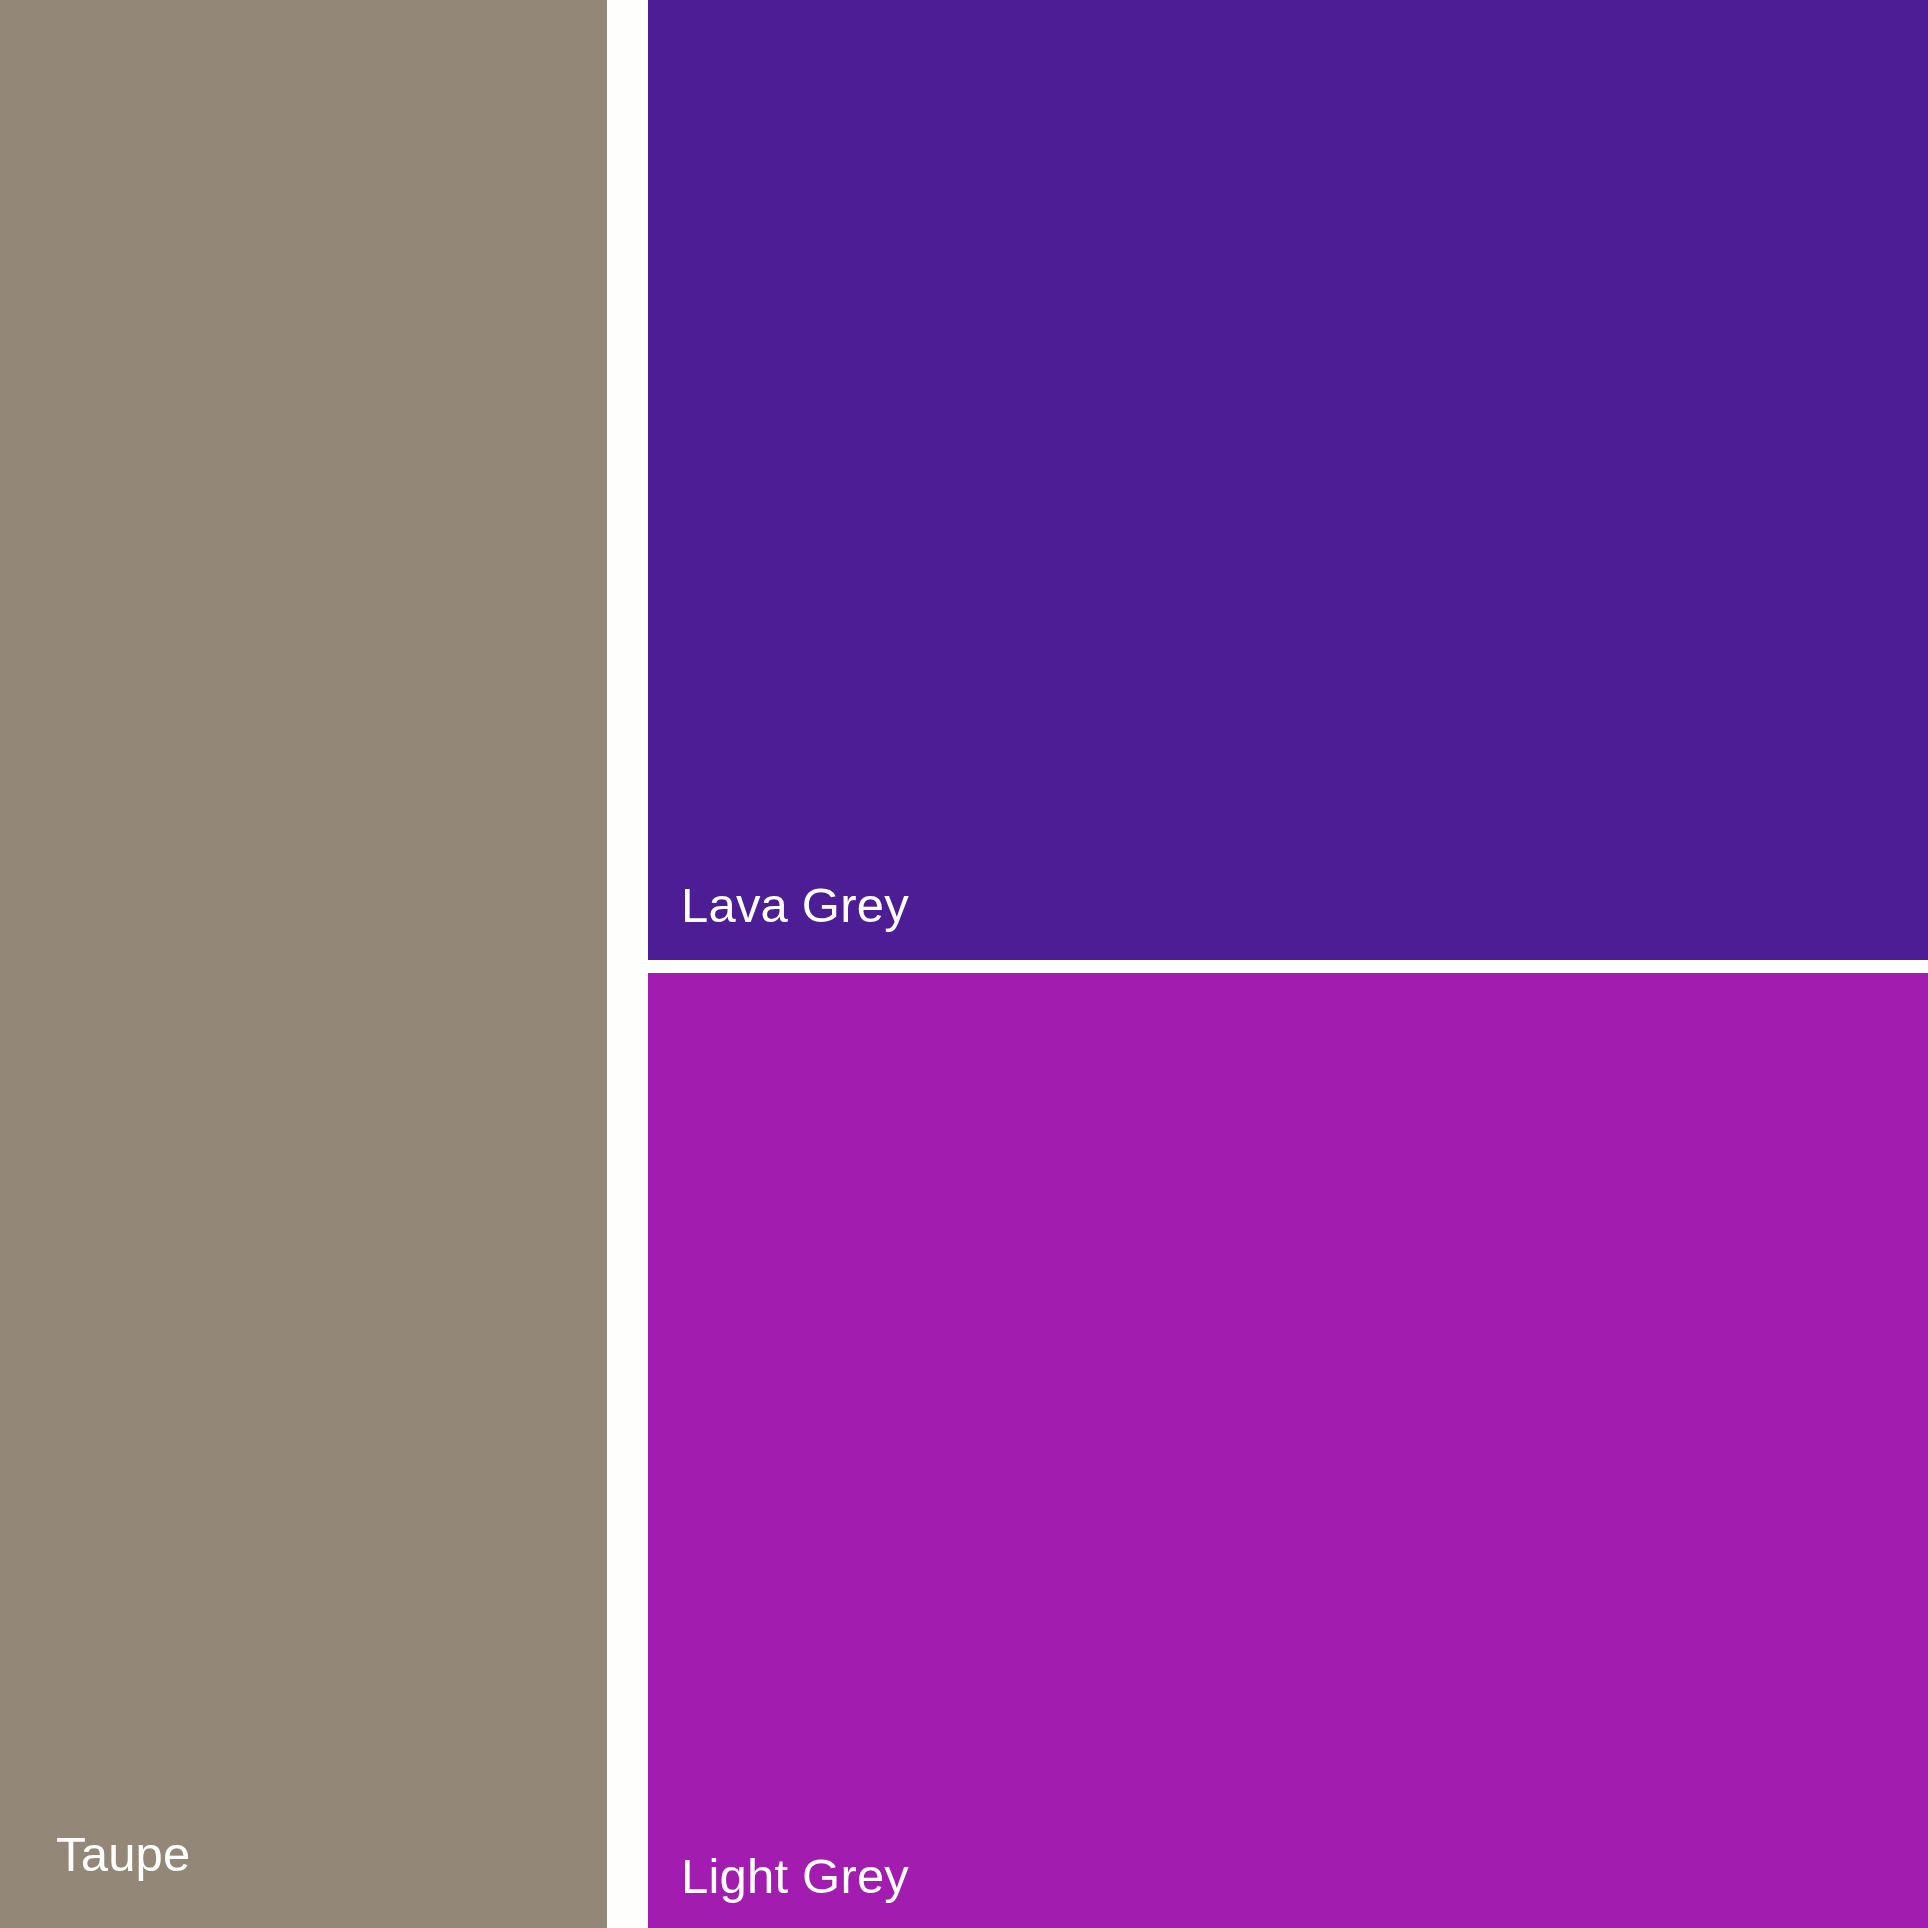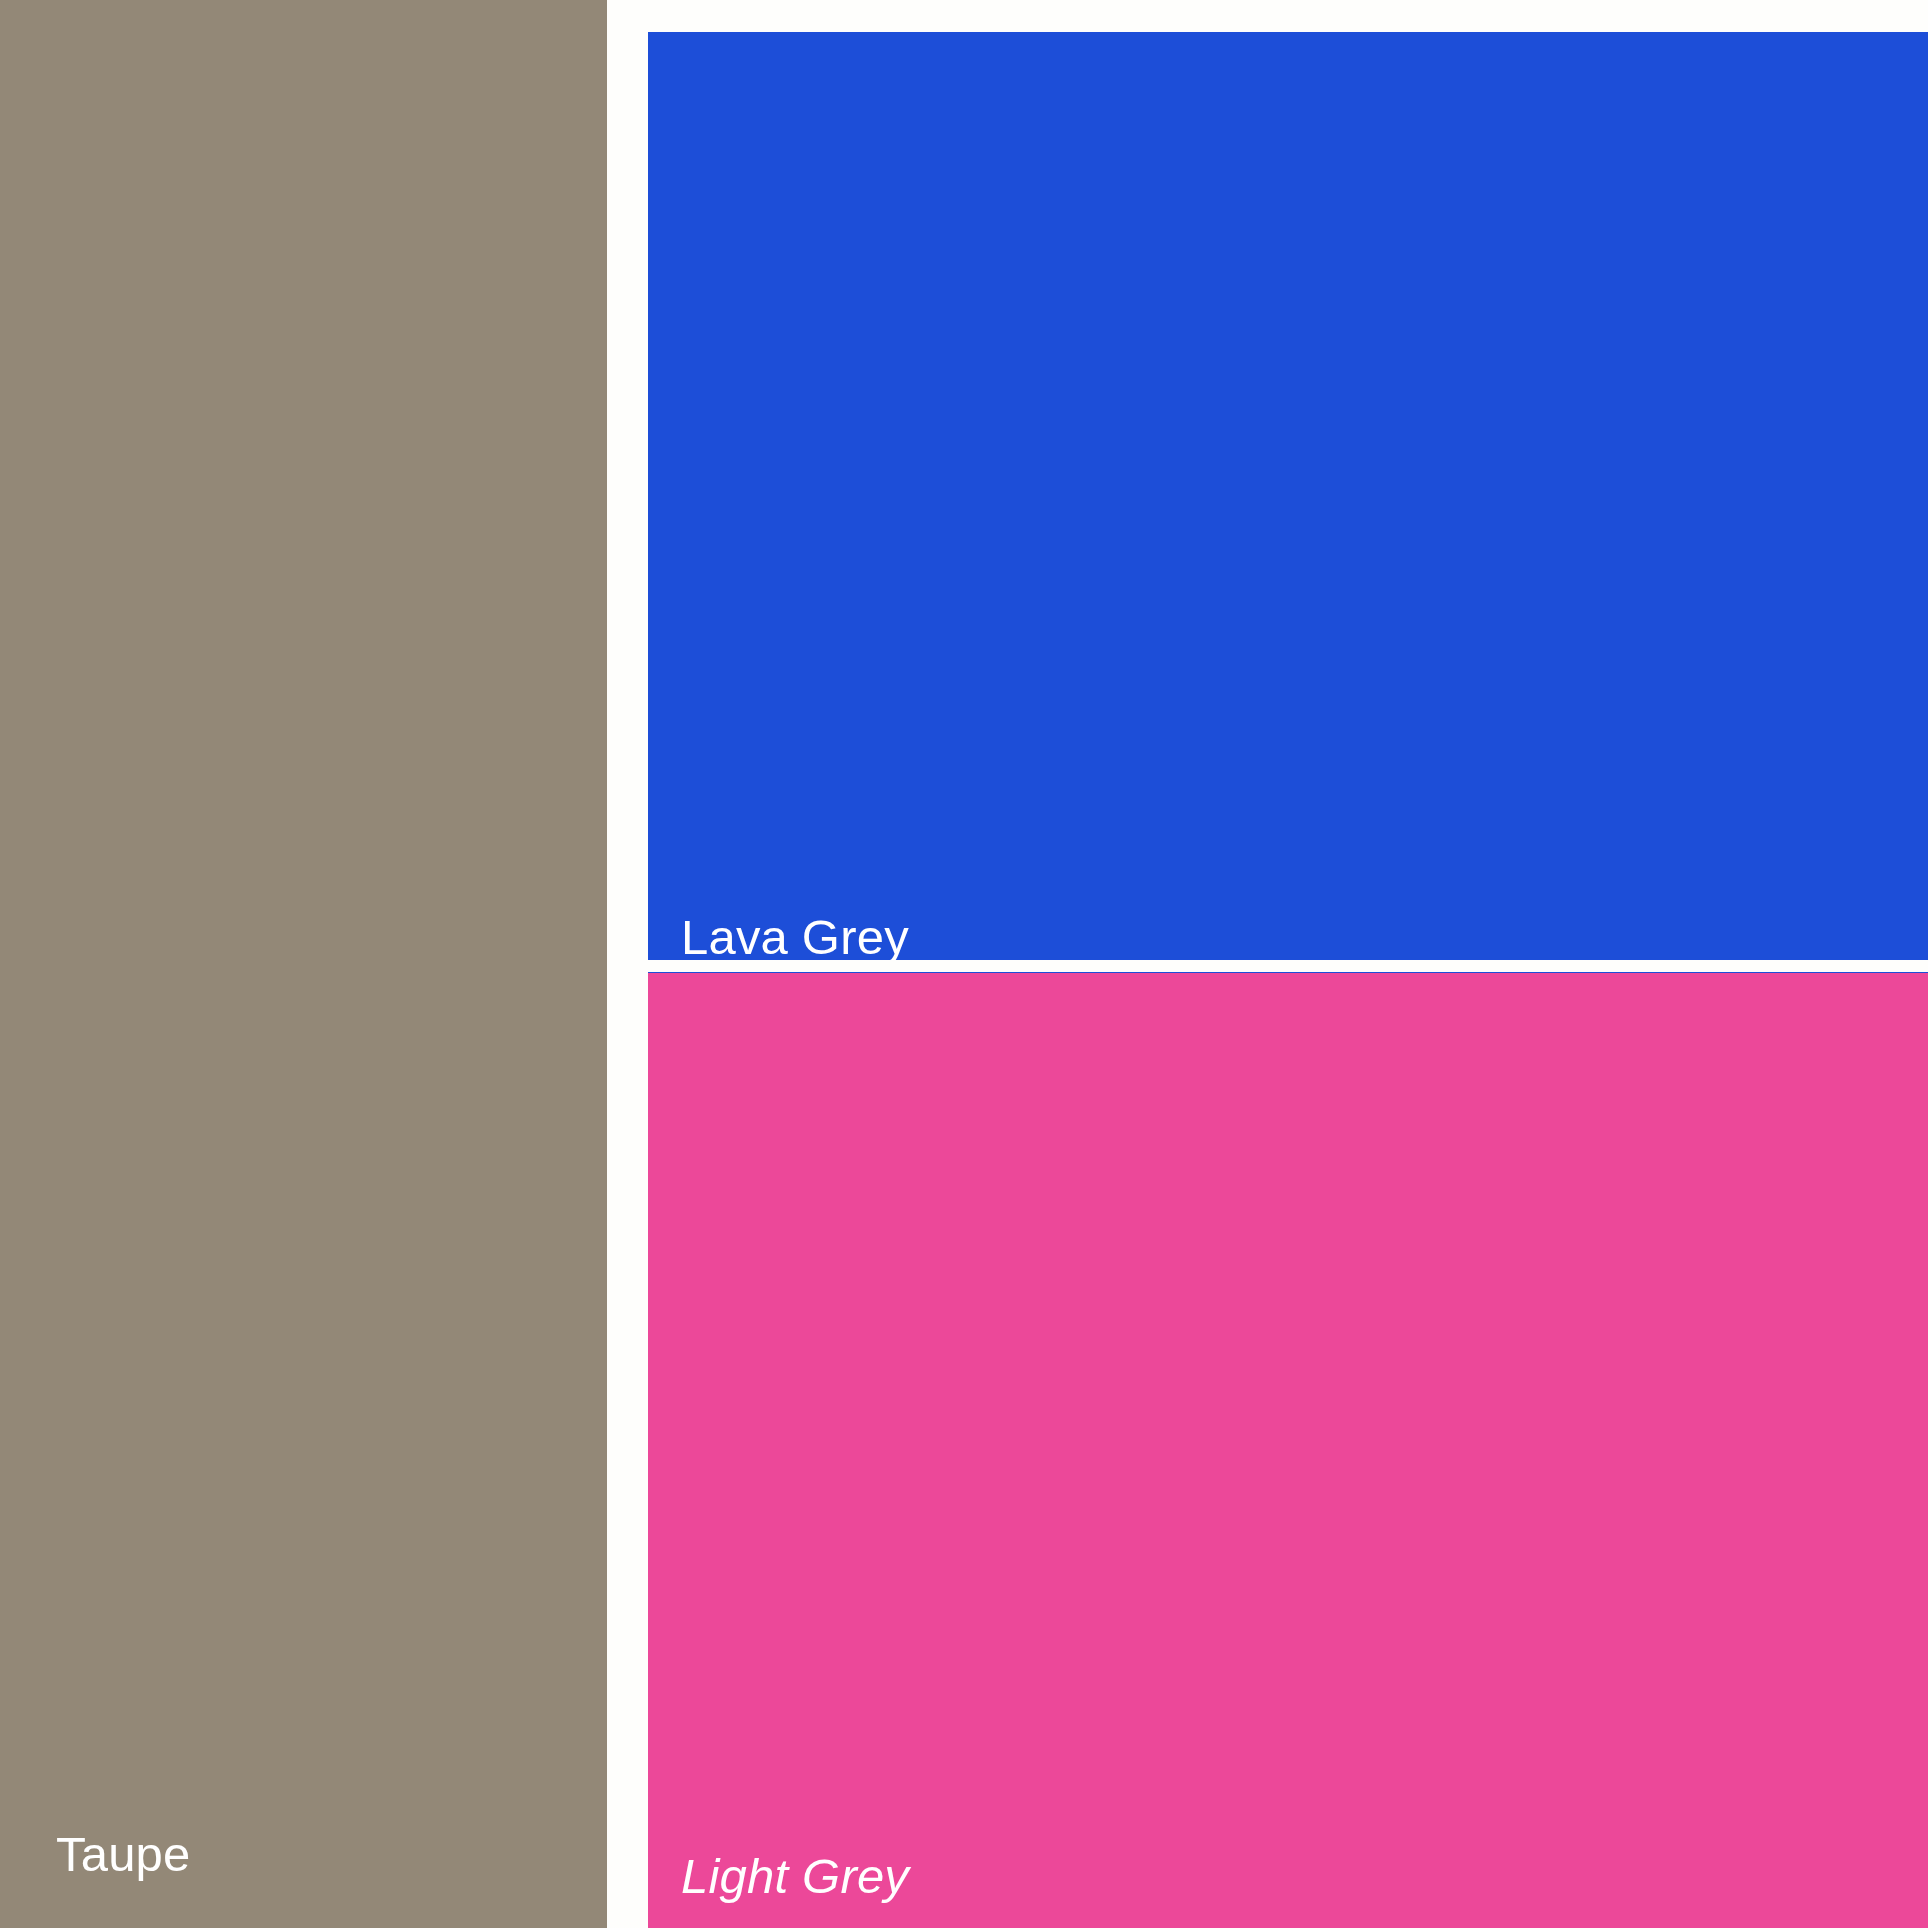--- a/index.html
+++ b/index.html
@@ -96,25 +96,25 @@
 </style>
 </head>
 <body>
 
 <div id="palette" style="background: rgb(254, 254, 252);">
 
   <div class="swatch" id="swatch-taupe" style="background: rgb(147, 136, 119);">
     <span class="swatch-label" style="color: rgb(255, 255, 255);">Taupe</span>
   </div>
 
-  <div class="swatch" id="swatch-lava-grey" style="background: #1d4ed8; margin-top: 32px;">
+  <div class="swatch" id="swatch-lava-grey" style="background: #4c1d95;">
     <span class="swatch-label" style="color: rgb(255, 255, 255);">Lava Grey</span>
   </div>
 
-  <div class="swatch" id="swatch-light-grey" style="background: #ec4899; font-style: italic;">
+  <div class="swatch" id="swatch-light-grey" style="background: #a21caf;">
     <span class="swatch-label" style="color: rgb(255, 255, 255);">Light Grey</span>
   </div>
 
   <div class="divider" id="divider-vertical" style="background: rgb(254, 254, 252);"></div>
   <div class="divider" id="divider-horizontal" style="background: rgb(254, 254, 252);"></div>
 
 </div>
 
 
 </body></html>

